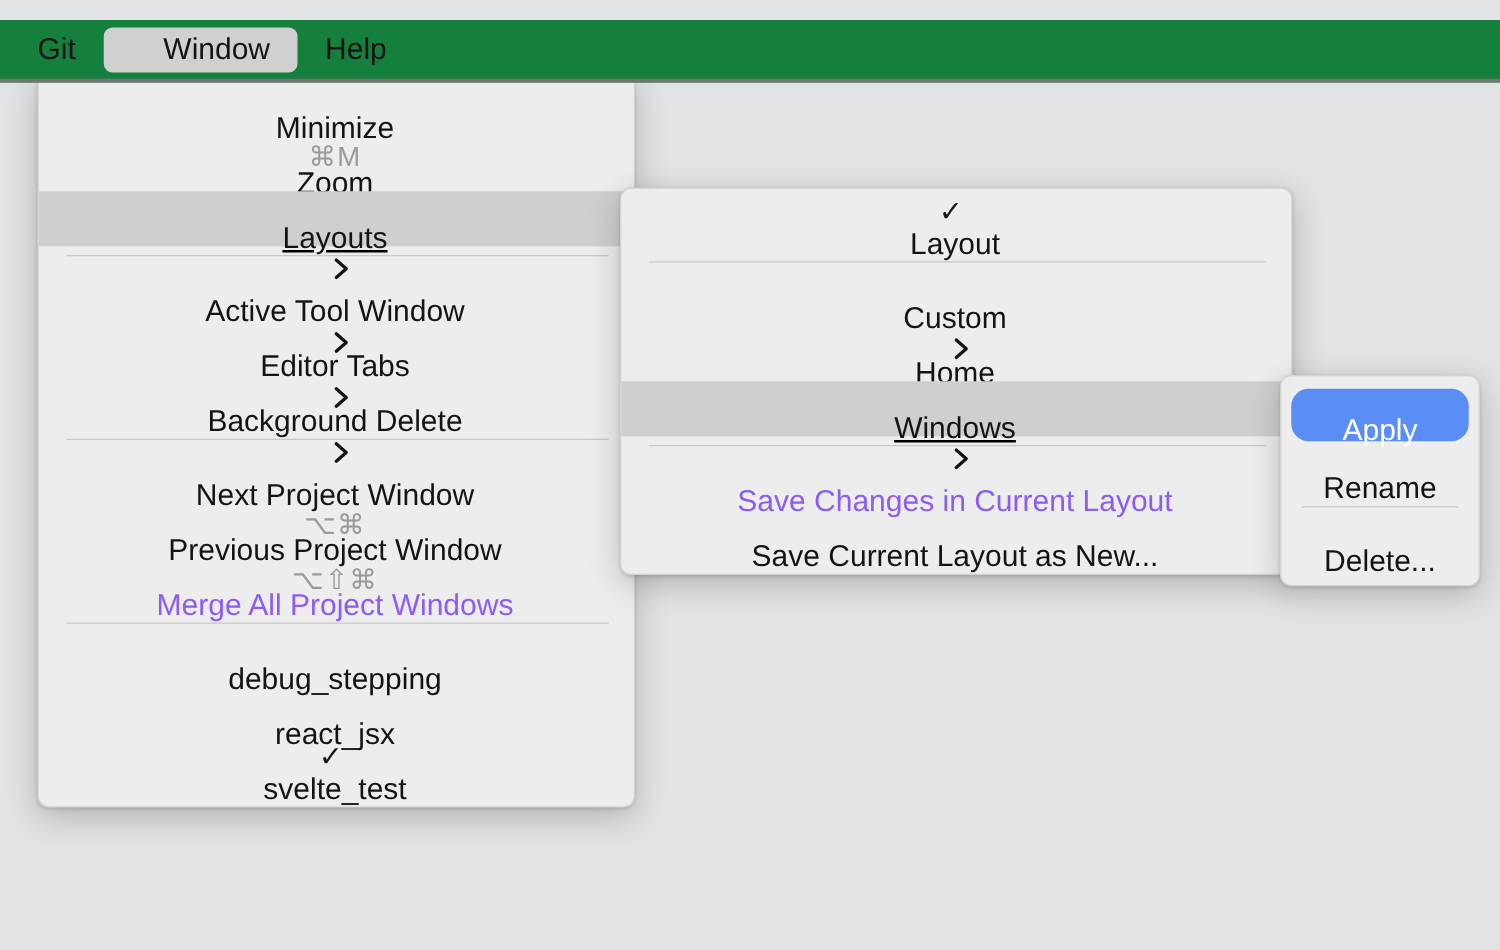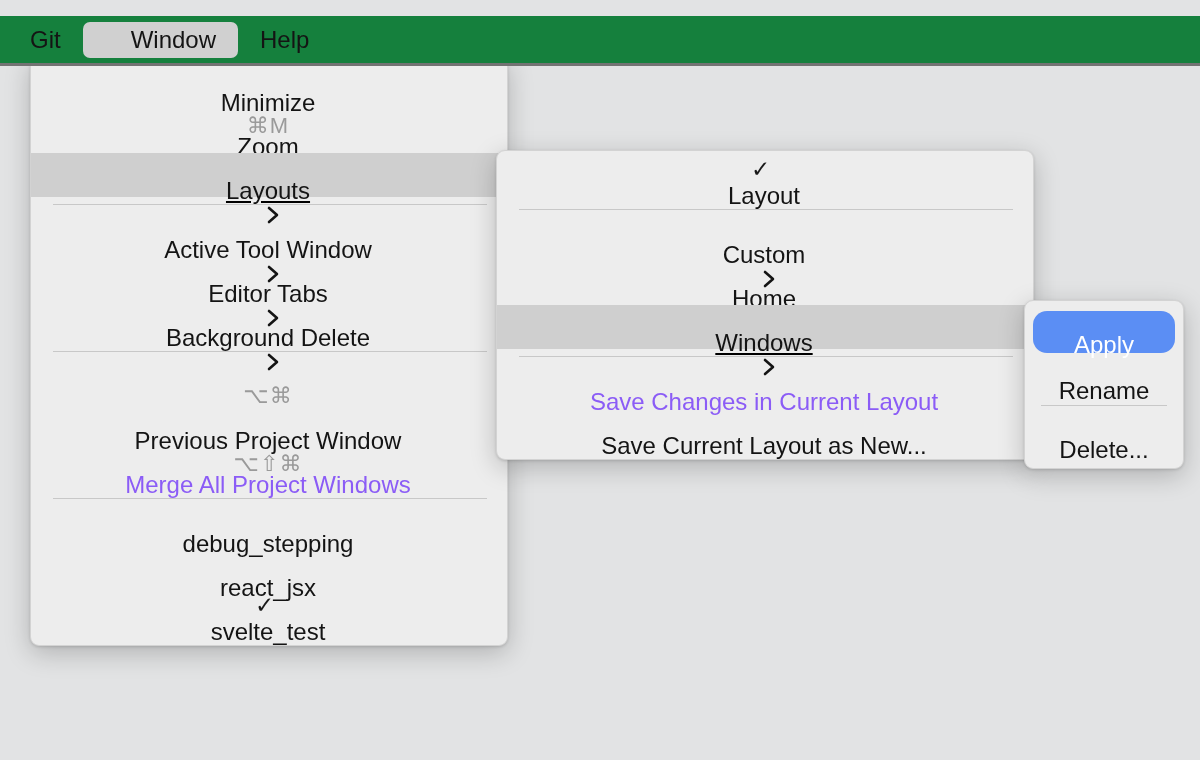--- a/index.html
+++ b/index.html
@@ -213,20 +213,21 @@
       <span class="spacer"></span>
       <span class="chev">
         <svg width="16" height="24" viewBox="0 0 16 24" fill="none" aria-hidden="true">
           <path d="M4 5 L12 12 L4 19" stroke="#141414" stroke-width="2.6" stroke-linecap="round" stroke-linejoin="round"></path>
         </svg>
       </span>
     </div>
     <div class="separator"></div>
     <div class="menu-row">
       <span class="check-slot"></span>
+      <span class="m-label">Next Project Window</span>
       <span class="spacer"></span>
       <span class="shortcut">⌥⌘</span>
     </div>
     <div class="menu-row">
       <span class="check-slot"></span>
       <span class="m-label">Previous Project Window</span>
       <span class="spacer"></span>
       <span class="shortcut">⌥⇧⌘</span>
     </div>
     <div class="menu-row disabled">

